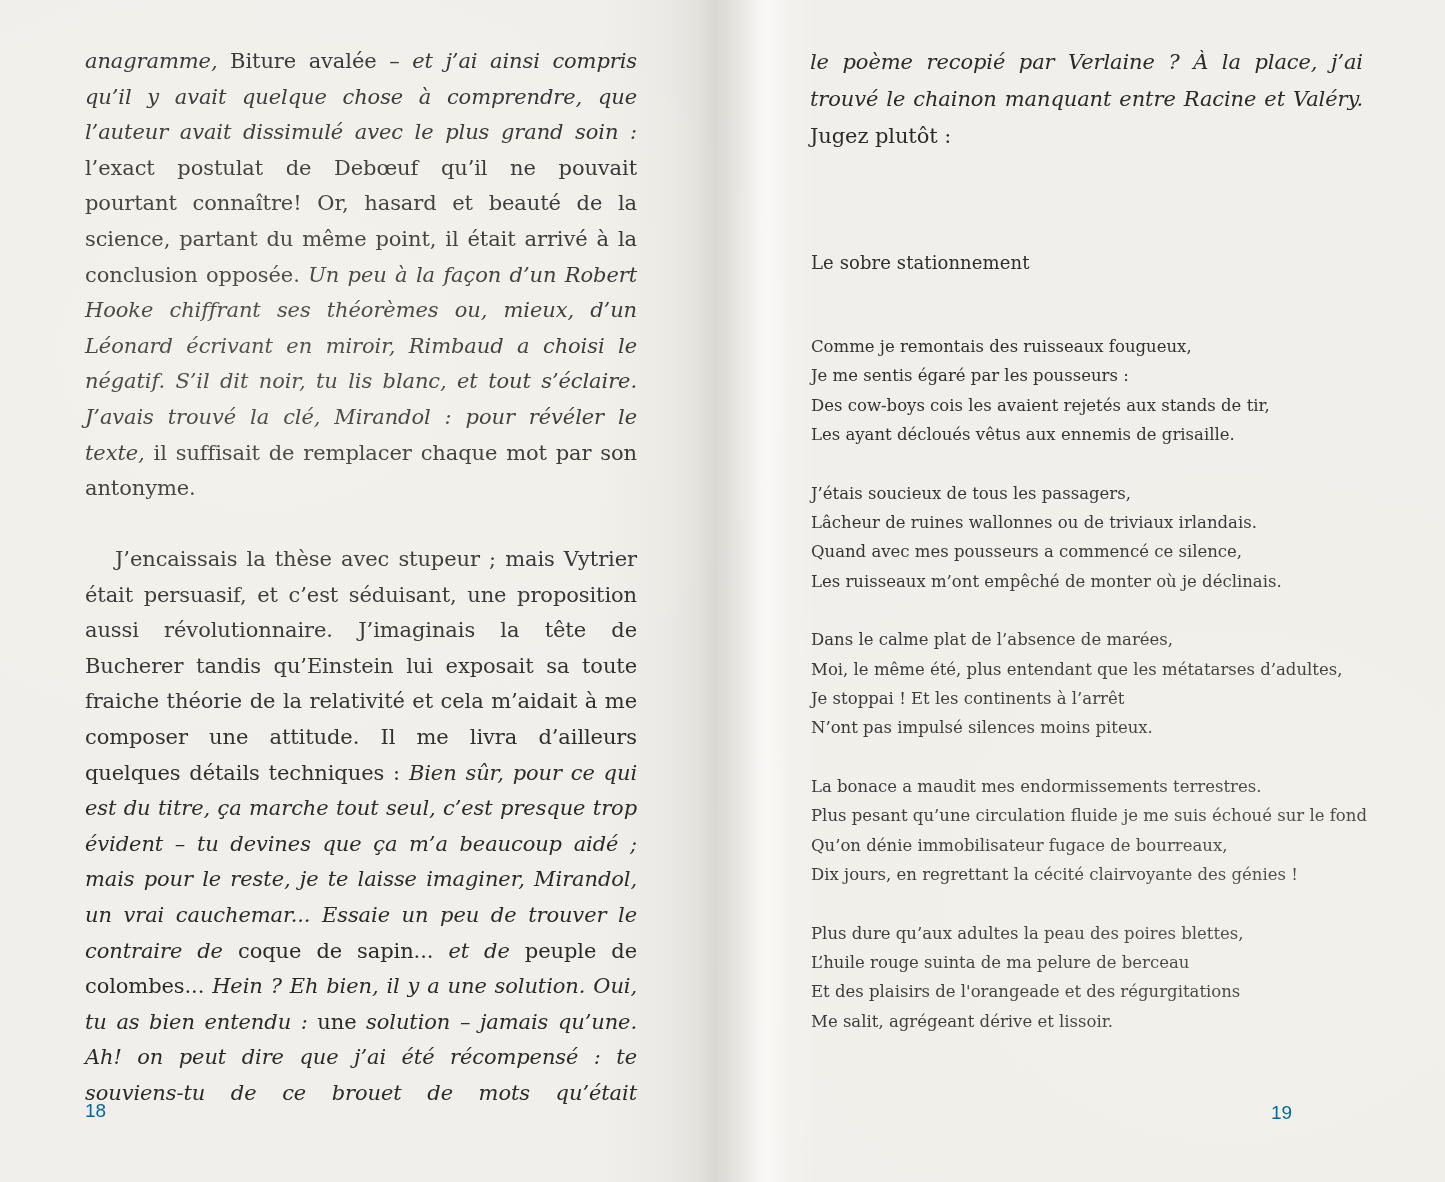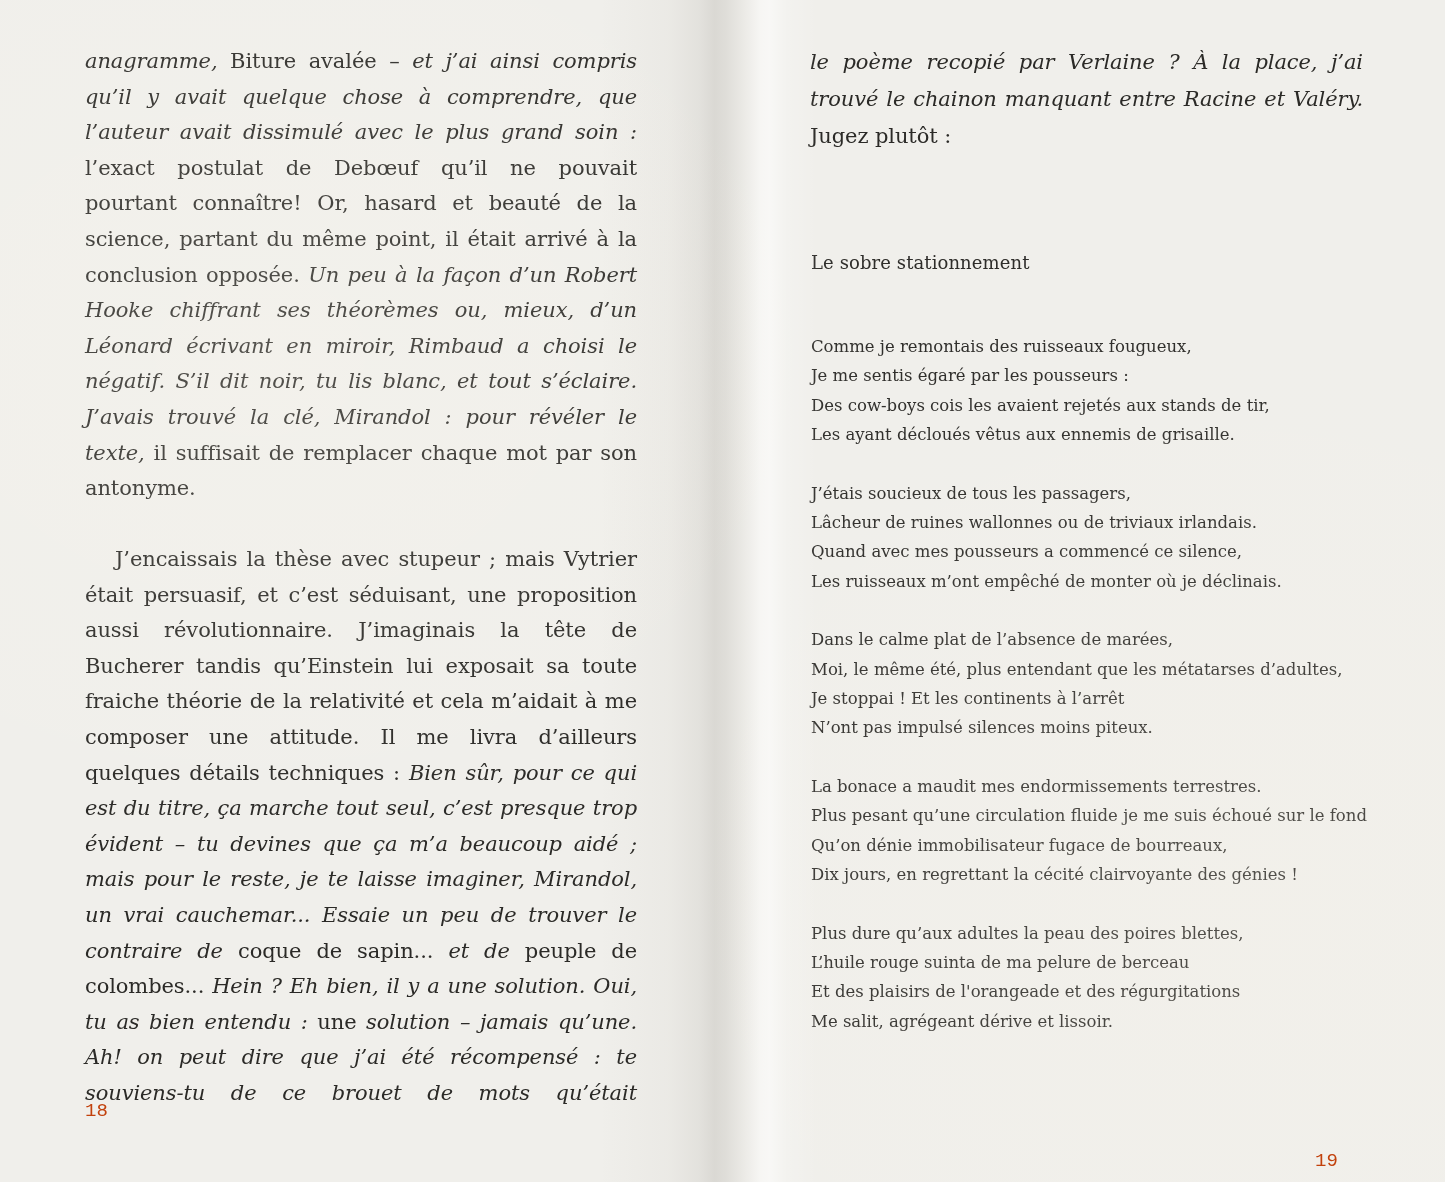--- a/index.html
+++ b/index.html
@@ -71,27 +71,27 @@
     letter-spacing: 0px;
   }
   .stanza { margin: 0 0 29px 0; }
   .poem-line { white-space: nowrap; }
 
   .it { font-style: italic; }
   .rm { font-style: normal; }
 
   .folio {
     position: absolute;
-    font-family: Liberation Mono, monospace;
+    font-family: Liberation Sans, sans-serif;
     font-size: 19px;
-    color: #c2410c;
+    color: #0369a1;
     z-index: 3;
   }
   .folio-left  { left: 85px;  top: 1100px; }
-  .folio-right { left: 545px; top: 1102px; margin-top: 48px; }
+  .folio-right { left: 501px; top: 1102px; }
 </style>
 </head>
 <body>
 
 <div class="spread">
 
   <div class="gutter-shadow"></div>
 
   <section class="page left">
     <p class="body-text para1"><span class="it">anagramme, </span><span class="rm">Biture avalée – </span><span class="it">et j’ai ainsi compris qu’il y avait quelque chose à comprendre, que l’auteur avait dissimulé avec le plus grand soin&nbsp;: </span><span class="rm">l’exact postulat de Debœuf qu’il ne pouvait pourtant connaître! Or, hasard et beauté de la science, partant du même point, il était arrivé à la conclusion opposée. </span><span class="it">Un peu à la façon d’un Robert Hooke chiffrant ses théorèmes ou, mieux, d’un Léonard écrivant en miroir, Rimbaud a choisi le négatif. S’il dit noir, tu lis blanc, et tout s’éclaire. J’avais trouvé la clé, Mirandol&nbsp;: pour révéler le texte, </span><span class="rm">il suffisait de remplacer chaque mot par son antonyme.</span></p>

